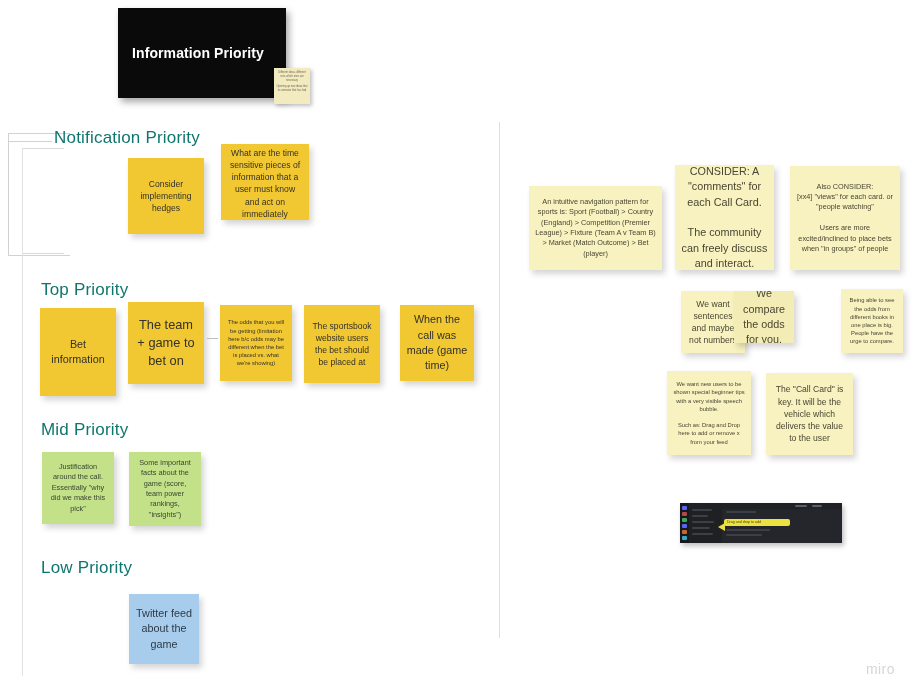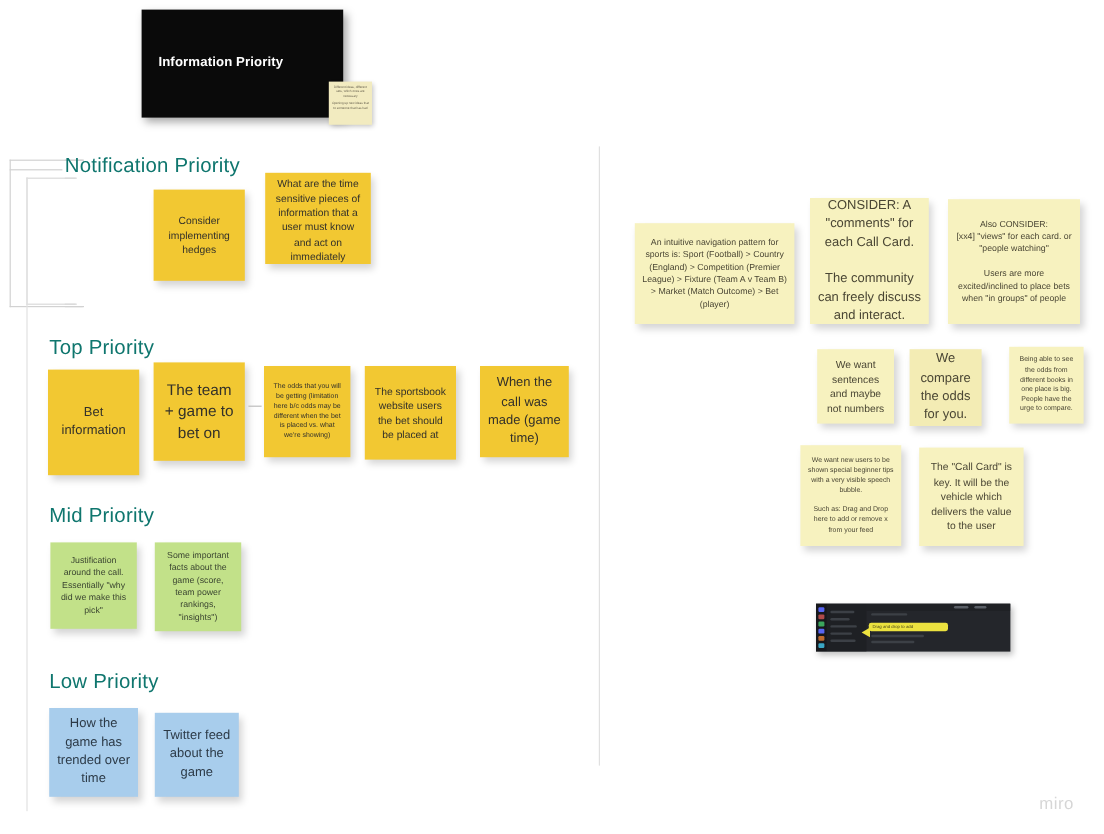--- a/index.html
+++ b/index.html
@@ -28,21 +28,21 @@
     top: 8px;
     width: 168px;
     height: 90px;
     background: #0a0a0a;
     box-shadow: 3px 4px 7px rgba(0,0,0,0.35);
     display: flex;
     align-items: center;
   }
   .title-card .title-text {
     color: #ffffff;
-    font-size: 11px;
+    font-size: 14px;
     font-weight: bold;
     letter-spacing: 0.1px;
     padding-left: 14px;
     line-height: 1.2;
   }
   .title-note {
     position: absolute;
     left: 274px;
     top: 68px;
     width: 36px;
@@ -291,23 +291,20 @@
 
   <div class="note green" style="left:42px; top:452px; width:72px; height:72px;">
     <div class="note-body t75">Justification around the call. Essentially "why did we make this pick"</div>
   </div>
   <div class="note green" style="left:129px; top:452px; width:72px; height:74px;">
     <div class="note-body t75">Some important facts about the game (score, team power rankings, "insights")</div>
   </div>
 
   <div class="section-heading" style="left:41px; top:558px;">Low Priority</div>
 
-  <div class="note blue" style="left:41px; top:590px; width:74px; height:74px;">
-    <div class="note-body t11">How the game has trended over time</div>
-  </div>
   <div class="note blue" style="left:129px; top:594px; width:70px; height:70px;">
     <div class="note-body t11">Twitter feed about the game</div>
   </div>
 
   <div class="note cream" style="left:529px; top:186px; width:133px; height:84px;">
     <div class="note-body t75">An intuitive navigation pattern for sports is: Sport (Football) &gt; Country (England) &gt; Competition (Premier League) &gt; Fixture (Team A v Team B) &gt; Market (Match Outcome) &gt; Bet (player)</div>
   </div>
   <div class="note cream" style="left:675px; top:165px; width:99px; height:105px;">
     <div class="note-body t11">CONSIDER: A "comments" for each Call Card.
 
@@ -316,21 +313,21 @@
   <div class="note cream" style="left:790px; top:166px; width:110px; height:104px;">
     <div class="note-body t75">Also CONSIDER:
 [xx4] "views" for each card. or "people watching"
 
 Users are more excited/inclined to place bets when "in groups" of people</div>
   </div>
 
   <div class="note cream" style="left:681px; top:291px; width:64px; height:62px;">
     <div class="note-body t9">We want sentences and maybe not numbers</div>
   </div>
-  <div class="note cream2" style="left:734px; top:291px; width:60px; height:64px;margin-left:24px;">
+  <div class="note cream2" style="left:734px; top:291px; width:60px; height:52px;">
     <div class="note-body t11">We compare the odds for you.</div>
   </div>
   <div class="note cream" style="left:841px; top:289px; width:62px; height:64px;">
     <div class="note-body t6">Being able to see the odds from different books in one place is big. People have the urge to compare.</div>
   </div>
 
   <div class="note cream" style="left:667px; top:371px; width:84px; height:84px;">
     <div class="note-body t6">We want new users to be shown special beginner tips with a very visible speech bubble.
 
 Such as: Drag and Drop here to add or remove x from your feed</div>

